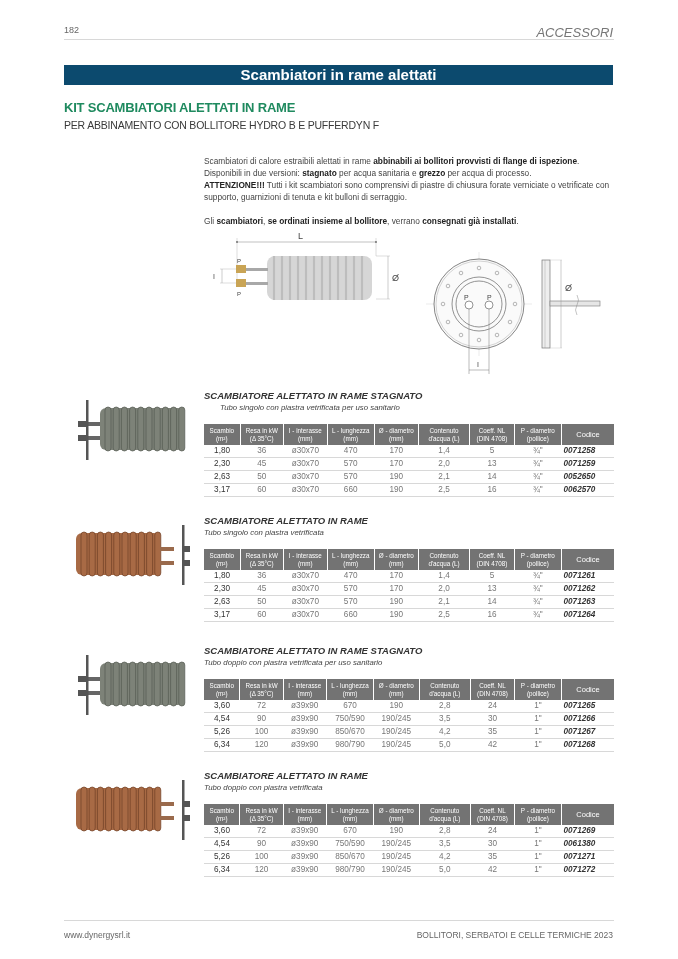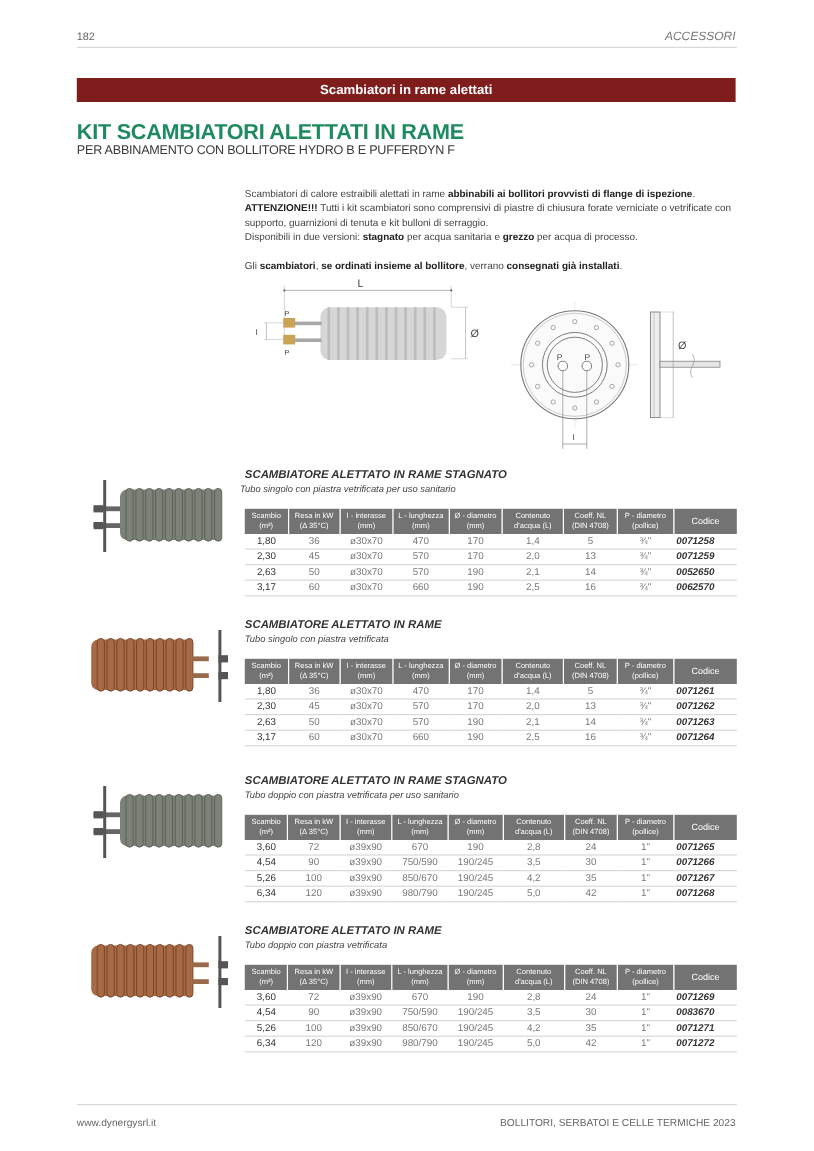--- a/index.html
+++ b/index.html
@@ -1,22 +1,22 @@
 <!DOCTYPE html>
 <html><head>
 <meta charset="utf-8">
 <style>
   html, body { margin:0; padding:0; background:#ffffff; }
   body { width:678px; height:959px; position:relative; overflow:hidden; font-family:"Liberation Sans", sans-serif; color:#3a3a3a; }
   .abs { position:absolute; }
   .pagenum { left:64px; top:25px; font-size:9px; color:#666; }
-  .section-label { right:65px; top:25px; font-size:10px; color:#777; font-style:italic; }
+  .section-label { right:65px; top:25px; font-size:13px; color:#777; font-style:italic; }
   .top-rule { left:64px; right:64px; top:39px; height:1px; background:#d8d8d8; }
-  .banner { left:64px; width:549px; top:65px; height:20px; background:#7f1d1d; color:#fff; text-align:center; font-size:11px; font-weight:bold; line-height:20px; }
-  .main-title { left:64px; top:100px; font-size:18px; font-weight:bold; color:#1f8a5f; letter-spacing:-0.2px; }
+  .banner { left:64px; width:549px; top:65px; height:20px; background:#0c4a6e; color:#fff; text-align:center; font-size:15px; font-weight:bold; line-height:20px; }
+  .main-title { left:64px; top:100px; font-size:13px; font-weight:bold; color:#1f8a5f; letter-spacing:-0.2px; }
   .main-subtitle { left:64px; top:119px; font-size:10.5px; color:#3a3a3a; letter-spacing:-0.2px; }
   .intro { left:204px; top:155px; width:420px; font-size:8.3px; line-height:12px; color:#444; }
   .intro b { color:#222; }
   .intro p { margin:0; }
   .intro .gap { height:12px; }
   .drawings { left:200px; top:228px; width:420px; height:150px; }
   .prod-img { width:130px; height:95px; }
   .prod-title { font-size:9.5px; font-weight:bold; font-style:italic; color:#333; }
   .prod-sub { font-size:7.8px; font-style:italic; color:#444; }
   table.spec { border-collapse:collapse; font-size:8.2px; position:absolute; left:204px; width:410px; }
@@ -36,22 +36,22 @@
 <div class="abs section-label">ACCESSORI</div>
 <div class="abs top-rule"></div>
 
 <div class="abs banner">Scambiatori in rame alettati</div>
 
 <div class="abs main-title">KIT SCAMBIATORI ALETTATI IN RAME</div>
 <div class="abs main-subtitle">PER ABBINAMENTO CON BOLLITORE HYDRO B E PUFFERDYN F</div>
 
 <div class="abs intro">
   <p><span>Scambiatori di calore estraibili alettati in rame </span><b>abbinabili ai bollitori provvisti di flange di ispezione</b><span>.</span></p>
+  <p><span>Disponibili in due versioni: </span><b>stagnato</b><span> per acqua sanitaria e </span><b>grezzo</b><span> per acqua di processo.</span></p>
   <p><b>ATTENZIONE!!!</b><span> Tutti i kit scambiatori sono comprensivi di piastre di chiusura forate verniciate o vetrificate con supporto, guarnizioni di tenuta e kit bulloni di serraggio.</span></p>
-  <p><span>Disponibili in due versioni: </span><b>stagnato</b><span> per acqua sanitaria e </span><b>grezzo</b><span> per acqua di processo.</span></p>
   <div class="gap"></div>
   <p><span>Gli </span><b>scambiatori</b><span>, </span><b>se ordinati insieme al bollitore</b><span>, verrano </span><b>consegnati già installati</b><span>.</span></p>
 </div>
 
 <svg class="abs drawings" viewBox="0 0 420 150">
   <g>
 
     <line x1="37" y1="14" x2="176" y2="14" stroke="#999" stroke-width="0.6"></line>
     <line x1="37" y1="10" x2="37" y2="52" stroke="#bbb" stroke-width="0.5"></line>
     <line x1="176" y1="10" x2="176" y2="28" stroke="#bbb" stroke-width="0.5"></line>
@@ -147,21 +147,21 @@
       <rect x="98.39999999999999" y="19" width="6" height="44" rx="3" fill="#7d8278" stroke="#555a52" stroke-width="0.7"></rect>
       <rect x="106.6" y="19" width="6" height="44" rx="3" fill="#7d8278" stroke="#555a52" stroke-width="0.7"></rect>
       <rect x="114.8" y="19" width="6" height="44" rx="3" fill="#7d8278" stroke="#555a52" stroke-width="0.7"></rect>
       <rect x="14" y="34" width="22" height="4" fill="#666"></rect>
       <rect x="14" y="48" width="22" height="4" fill="#666"></rect>
       <rect x="22" y="12" width="2.5" height="60" fill="#555"></rect>
       <rect x="14" y="33" width="8" height="6" fill="#555"></rect>
       <rect x="14" y="47" width="8" height="6" fill="#555"></rect>
     </svg>
     <div class="abs prod-title" style="left: 204px; top: 390px;">SCAMBIATORE ALETTATO IN RAME STAGNATO</div>
-    <div class="abs prod-sub" style="left: 200px; top: 403px;">Tubo singolo con piastra vetrificata per uso sanitario</div>
+    <div class="abs prod-sub" style="left: 220px; top: 403px;">Tubo singolo con piastra vetrificata per uso sanitario</div>
     <table class="spec" style="top: 424px;">
       <thead>
         <tr>
           <th>Scambio (m²)</th>
           <th>Resa in kW (Δ 35°C)</th>
           <th>I - interasse (mm)</th>
           <th>L - lunghezza (mm)</th>
           <th>Ø - diametro (mm)</th>
           <th>Contenuto d'acqua (L)</th>
           <th>Coeff. NL (DIN 4708)</th>
@@ -426,21 +426,21 @@
         </tr>
         <tr>
           <td class="sc">4,54</td>
           <td>90</td>
           <td>ø39x90</td>
           <td>750/590</td>
           <td>190/245</td>
           <td>3,5</td>
           <td>30</td>
           <td>1"</td>
-          <td class="cod">0083670</td>
+          <td class="cod">0061380</td>
         </tr>
         <tr>
           <td class="sc">5,26</td>
           <td>100</td>
           <td>ø39x90</td>
           <td>850/670</td>
           <td>190/245</td>
           <td>4,2</td>
           <td>35</td>
           <td>1"</td>

